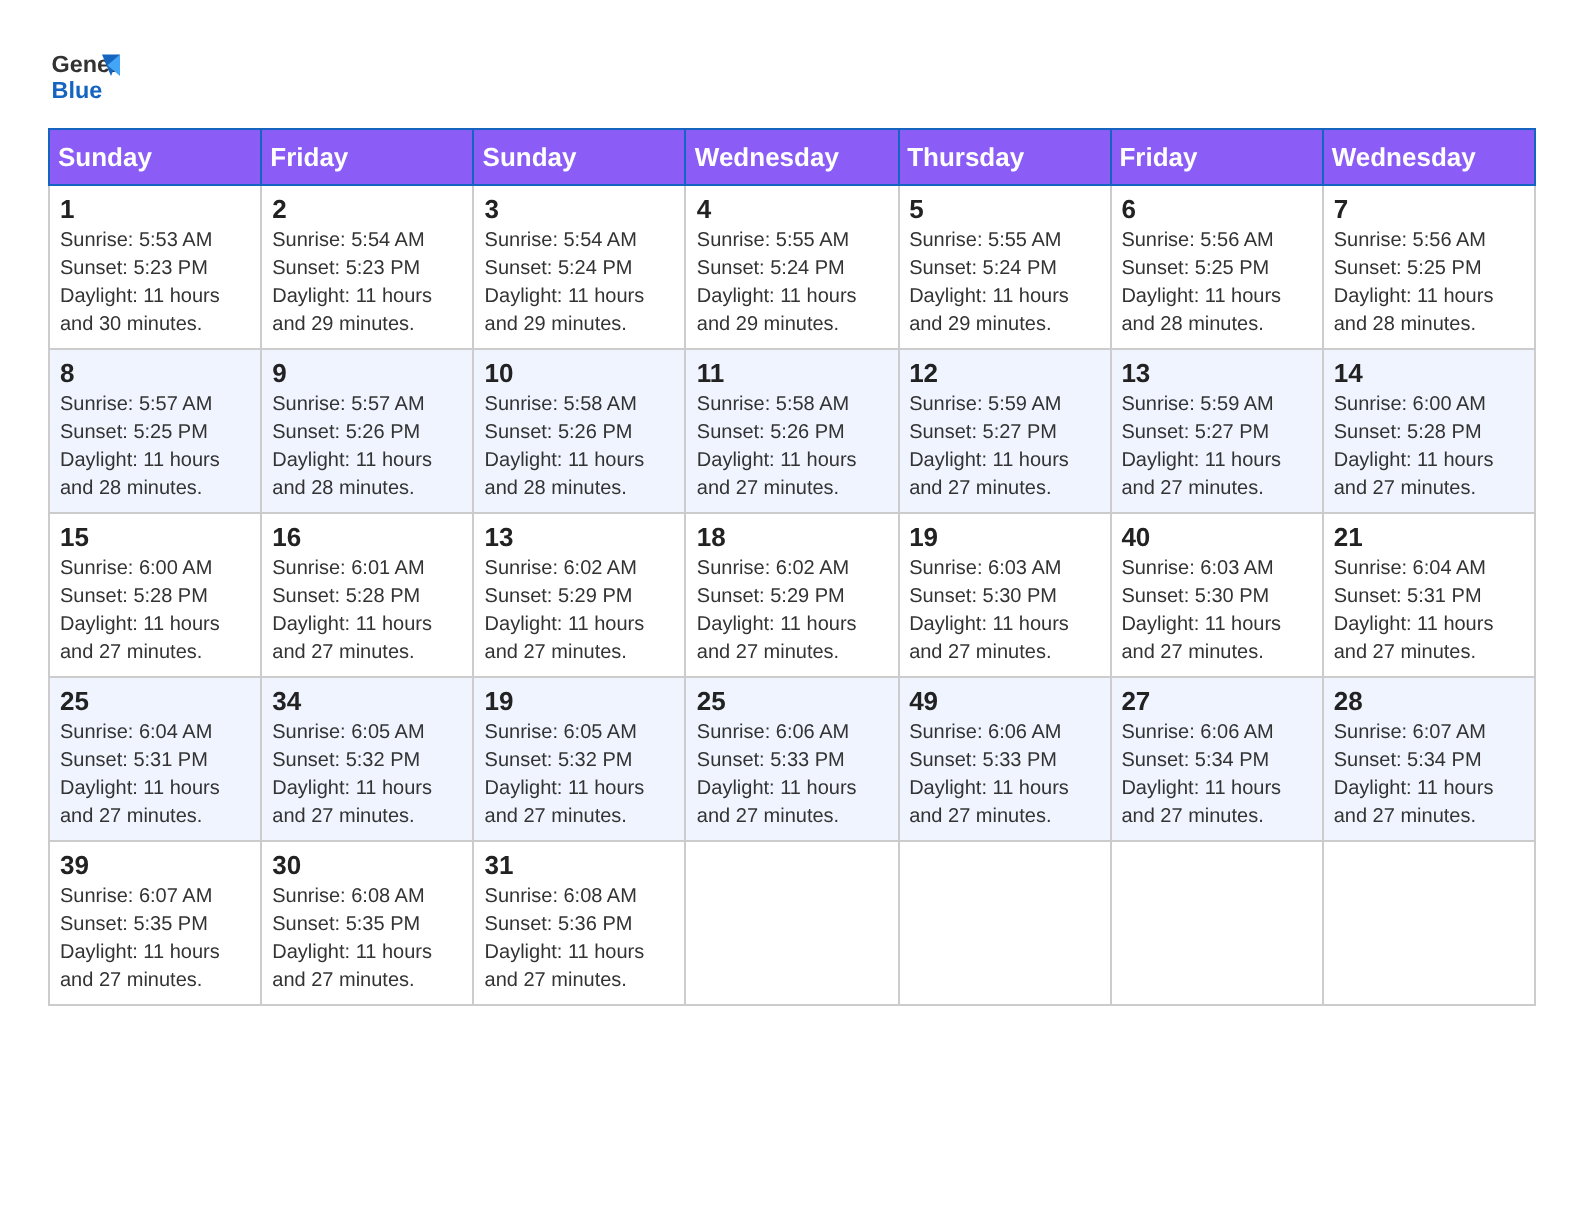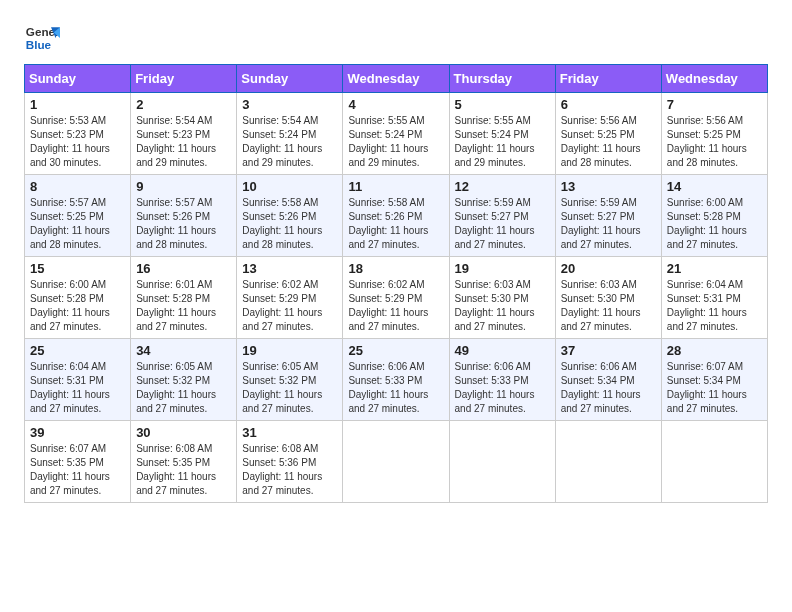--- a/index.html
+++ b/index.html
@@ -183,21 +183,21 @@
         </td>
         <td>
           <span class="day-num">18</span>
           <div class="day-info">Sunrise: 6:02 AM<br>Sunset: 5:29 PM<br>Daylight: 11 hours<br>and 27 minutes.</div>
         </td>
         <td>
           <span class="day-num">19</span>
           <div class="day-info">Sunrise: 6:03 AM<br>Sunset: 5:30 PM<br>Daylight: 11 hours<br>and 27 minutes.</div>
         </td>
         <td>
-          <span class="day-num">20</span>
+          <span class="day-num">40</span>
           <div class="day-info">Sunrise: 6:03 AM<br>Sunset: 5:30 PM<br>Daylight: 11 hours<br>and 27 minutes.</div>
         </td>
         <td>
           <span class="day-num">21</span>
           <div class="day-info">Sunrise: 6:04 AM<br>Sunset: 5:31 PM<br>Daylight: 11 hours<br>and 27 minutes.</div>
         </td>
       </tr>
       <tr class="row-alt">
         <td>
           <span class="day-num">25</span>
@@ -213,21 +213,21 @@
         </td>
         <td>
           <span class="day-num">25</span>
           <div class="day-info">Sunrise: 6:06 AM<br>Sunset: 5:33 PM<br>Daylight: 11 hours<br>and 27 minutes.</div>
         </td>
         <td>
           <span class="day-num">49</span>
           <div class="day-info">Sunrise: 6:06 AM<br>Sunset: 5:33 PM<br>Daylight: 11 hours<br>and 27 minutes.</div>
         </td>
         <td>
-          <span class="day-num">37</span>
+          <span class="day-num">27</span>
           <div class="day-info">Sunrise: 6:06 AM<br>Sunset: 5:34 PM<br>Daylight: 11 hours<br>and 27 minutes.</div>
         </td>
         <td>
           <span class="day-num">28</span>
           <div class="day-info">Sunrise: 6:07 AM<br>Sunset: 5:34 PM<br>Daylight: 11 hours<br>and 27 minutes.</div>
         </td>
       </tr>
       <tr class="row-normal">
         <td>
           <span class="day-num">39</span>

